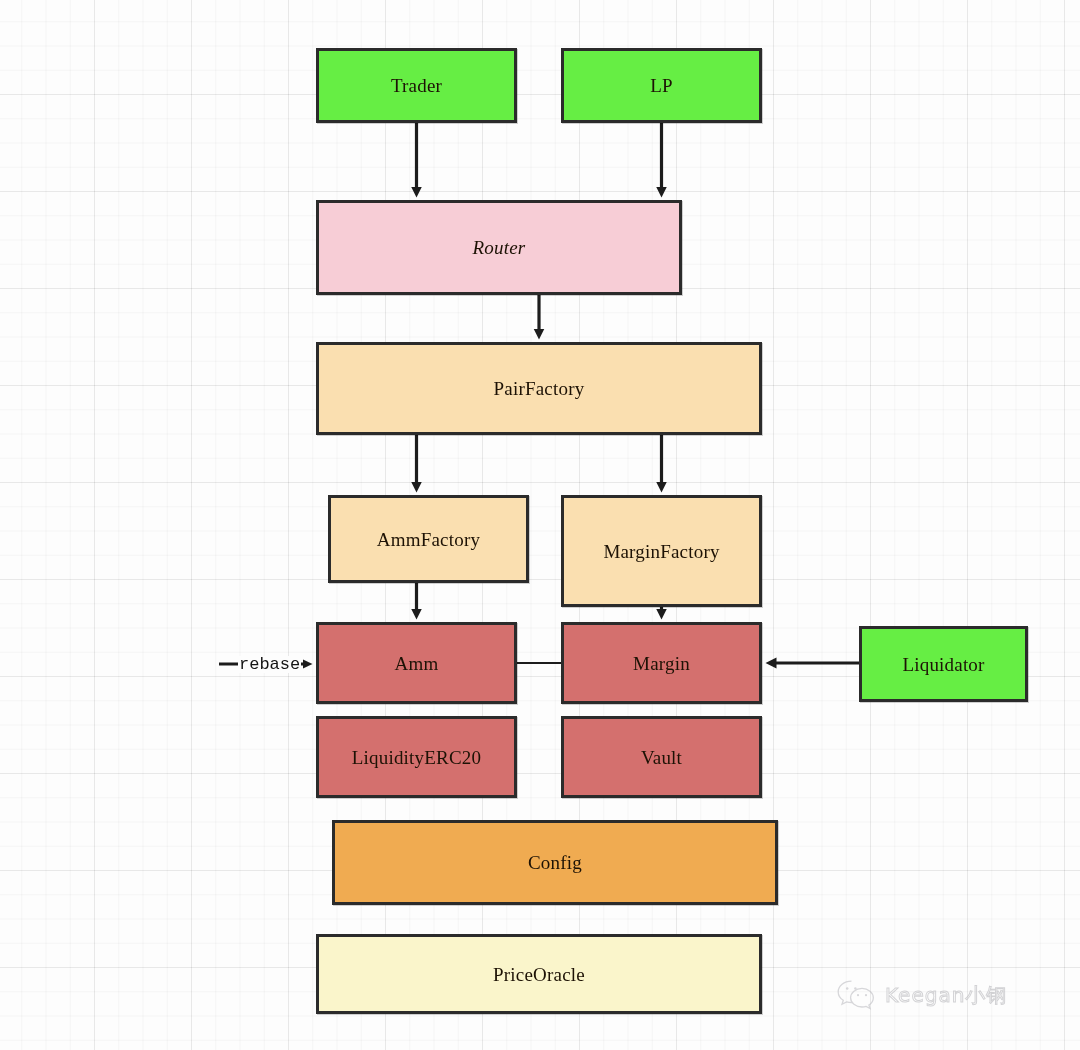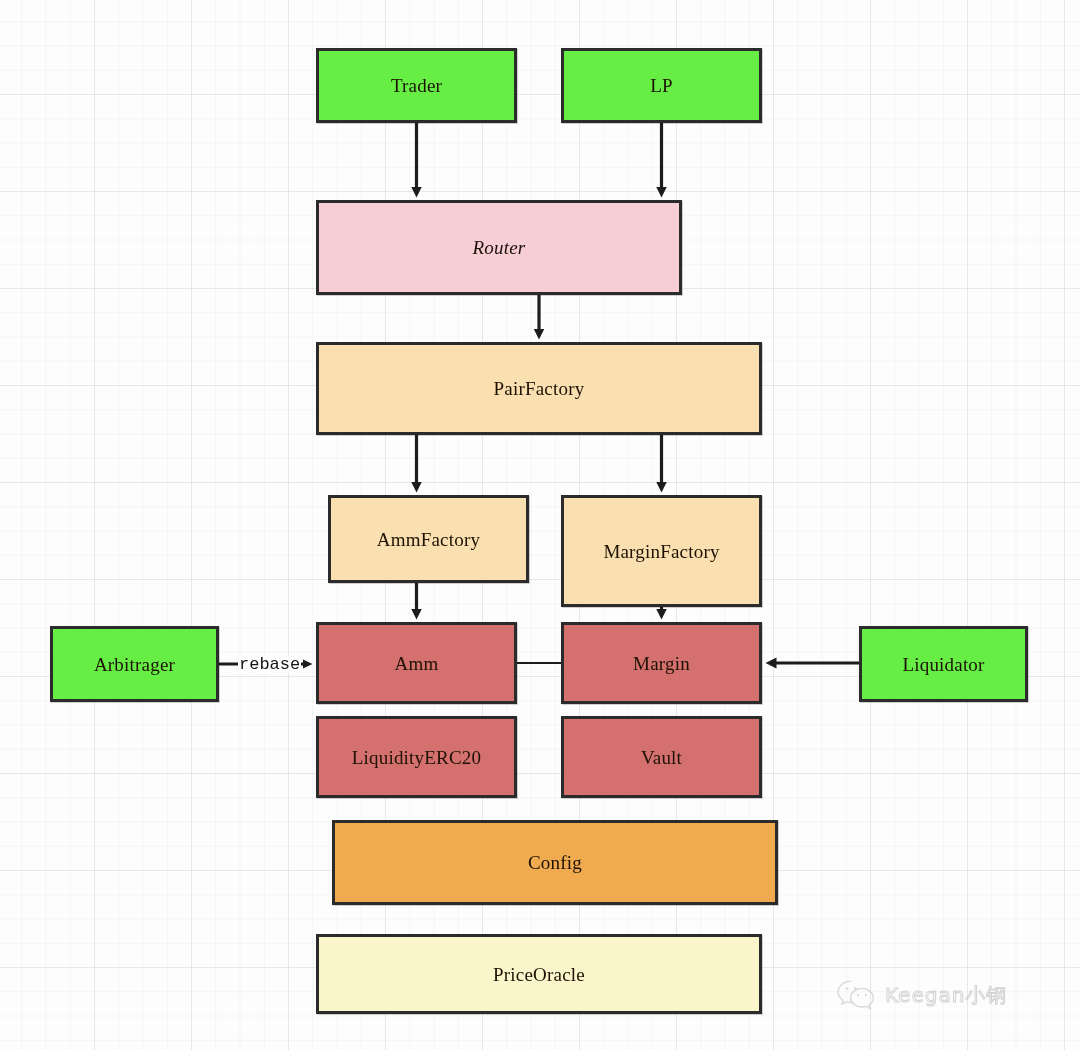--- a/index.html
+++ b/index.html
@@ -160,23 +160,20 @@
   </div>
 
   <div class="node" style="left:316px; top:820px; width:446px; height:85px; background:#f0ab51;margin-left:16px;">
     <span>Config</span>
   </div>
 
   <div class="node" style="left:316px; top:934px; width:446px; height:80px; background:#faf5cb;">
     <span>PriceOracle</span>
   </div>
 
-  <div class="node" style="left:50px; top:626px; width:169px; height:76px; background:#66ee44;">
-    <span>Arbitrager</span>
-  </div>
 
   <div class="node" style="left:859px; top:626px; width:169px; height:76px; background:#66ee44;">
     <span>Liquidator</span>
   </div>
 
   <div class="edge-label" style="left:238px; top:656px;font-family:Liberation Mono, monospace;">rebase</div>
 
   <div id="watermark" style="left:836px; top:978px;">
     <svg width="40" height="34" viewBox="0 0 40 34">
       <g fill="none" stroke="#c0c0c5" stroke-width="1.3">

